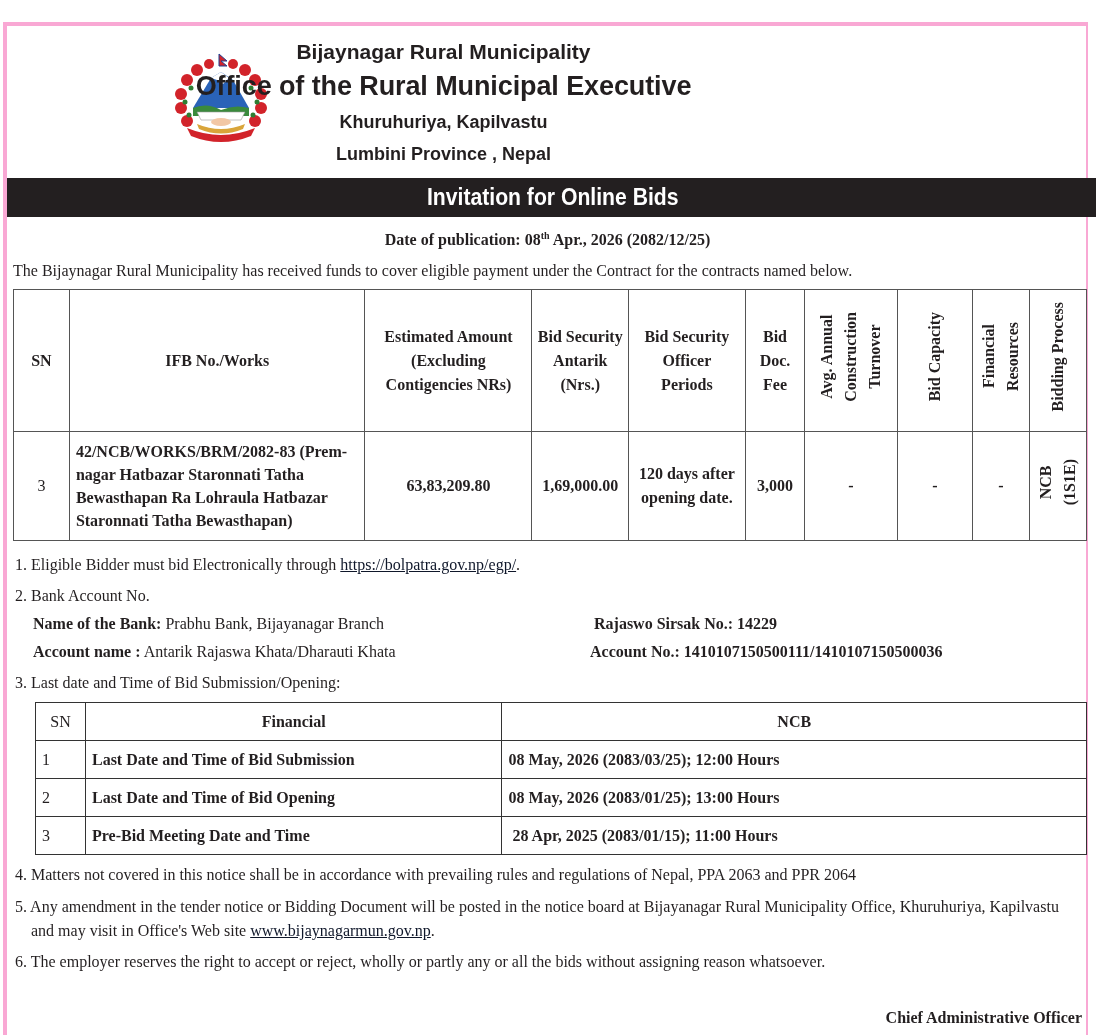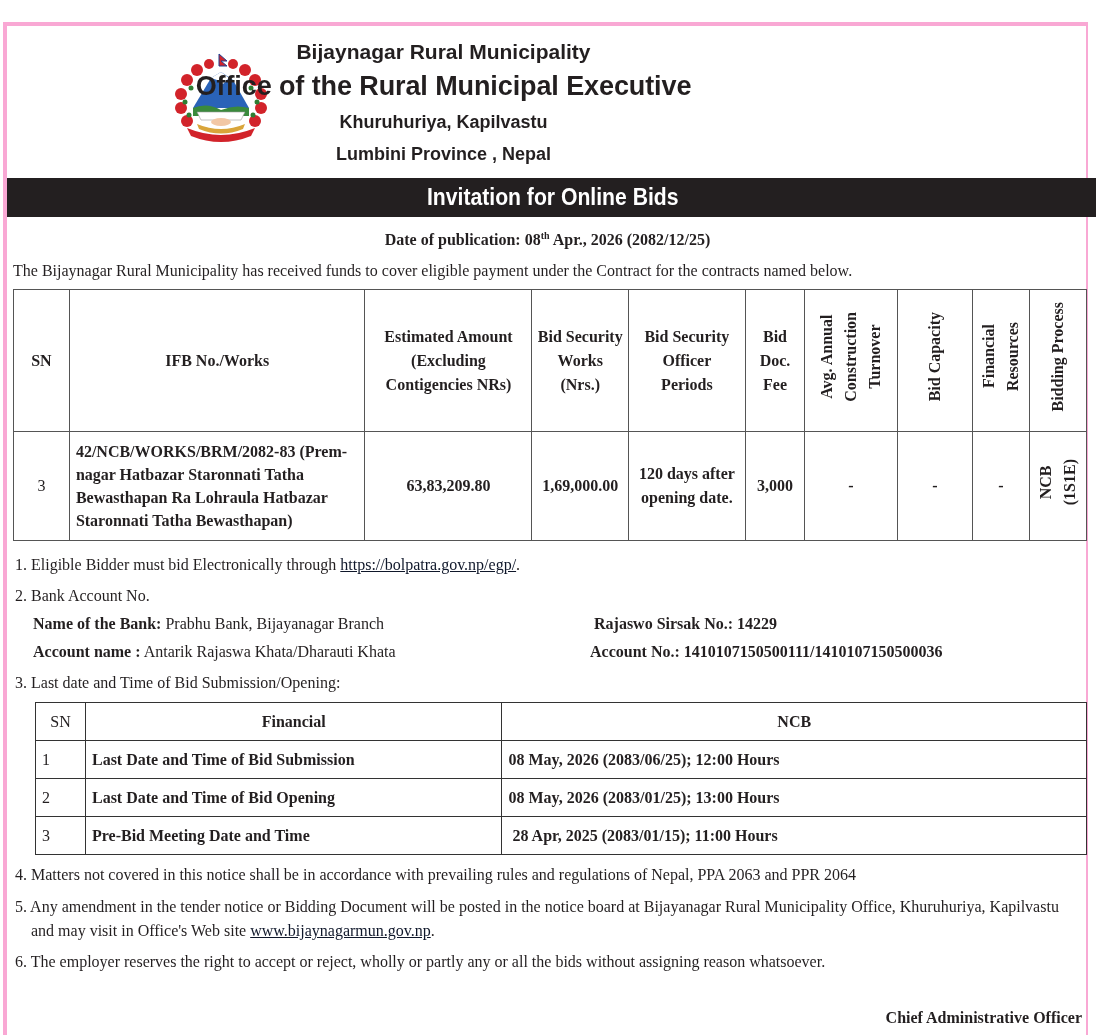--- a/index.html
+++ b/index.html
@@ -114,21 +114,21 @@
       <tr>
         <th>SN</th>
         <th>IFB No./Works</th>
         <th>
           <div>Estimated Amount</div>
           <div>(Excluding</div>
           <div>Contigencies NRs)</div>
         </th>
         <th>
           <div>Bid Security</div>
-          <div>Works</div>
+          <div>Antarik</div>
           <div>(Nrs.)</div>
         </th>
         <th>
           <div>Bid Security</div>
           <div>Officer</div>
           <div>Periods</div>
         </th>
         <th>
           <div>Bid</div>
           <div>Doc.</div>
@@ -211,21 +211,21 @@
       <tr>
         <th class="sn">SN</th>
         <th>Financial</th>
         <th>NCB</th>
       </tr>
     </thead>
     <tbody>
       <tr>
         <td>1</td>
         <td class="p">Last Date and Time of Bid Submission</td>
-        <td class="v">08 May, 2026 (2083/06/25); 12:00 Hours</td>
+        <td class="v">08 May, 2026 (2083/03/25); 12:00 Hours</td>
       </tr>
       <tr>
         <td>2</td>
         <td class="p">Last Date and Time of Bid Opening</td>
         <td class="v">08 May, 2026 (2083/01/25); 13:00 Hours</td>
       </tr>
       <tr>
         <td>3</td>
         <td class="p">Pre-Bid Meeting Date and Time</td>
         <td class="v" style="white-space:pre;"> 28 Apr, 2025 (2083/01/15); 11:00 Hours</td>

